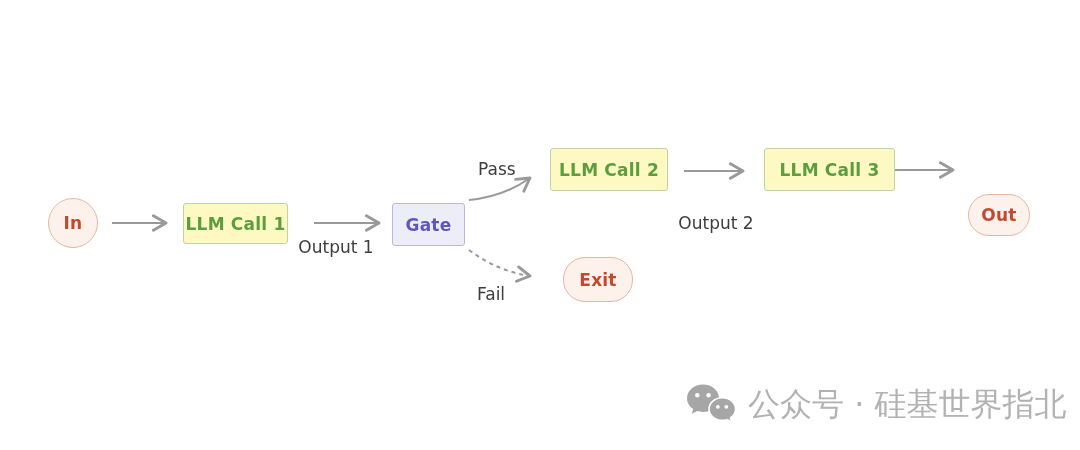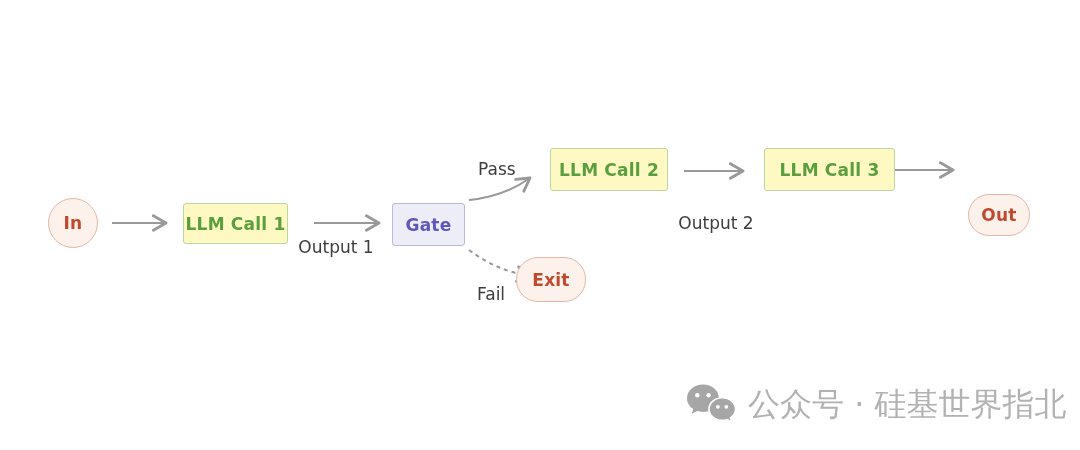--- a/index.html
+++ b/index.html
@@ -108,21 +108,21 @@
   </div>
 
   <div class="node green" style="left:764px; top:148px; width:131px; height:43px;">
     <span>LLM Call 3</span>
   </div>
 
   <div class="node pink pill-sm" style="left:968px; top:149px; width:62px; height:42px;margin-top:45px;">
     <span>Out</span>
   </div>
 
-  <div class="node pink pill-lg" style="left:516px; top:257px; width:70px; height:45px;">
+  <div class="node pink pill-lg" style="left:563px; top:257px; width:70px; height:45px;">
     <span>Exit</span>
   </div>
 
   <div class="edge-label" style="left:296px; top:237px; width:80px; text-align:center;">Output 1</div>
 
   <div class="edge-label" style="left:678px; top:184px; width:76px; text-align:center;margin-top:29px;">Output 2</div>
 
   <div class="edge-label" style="left:478px; top:159px;">Pass</div>
 
   <div class="edge-label" style="left:477px; top:284px;">Fail</div>

